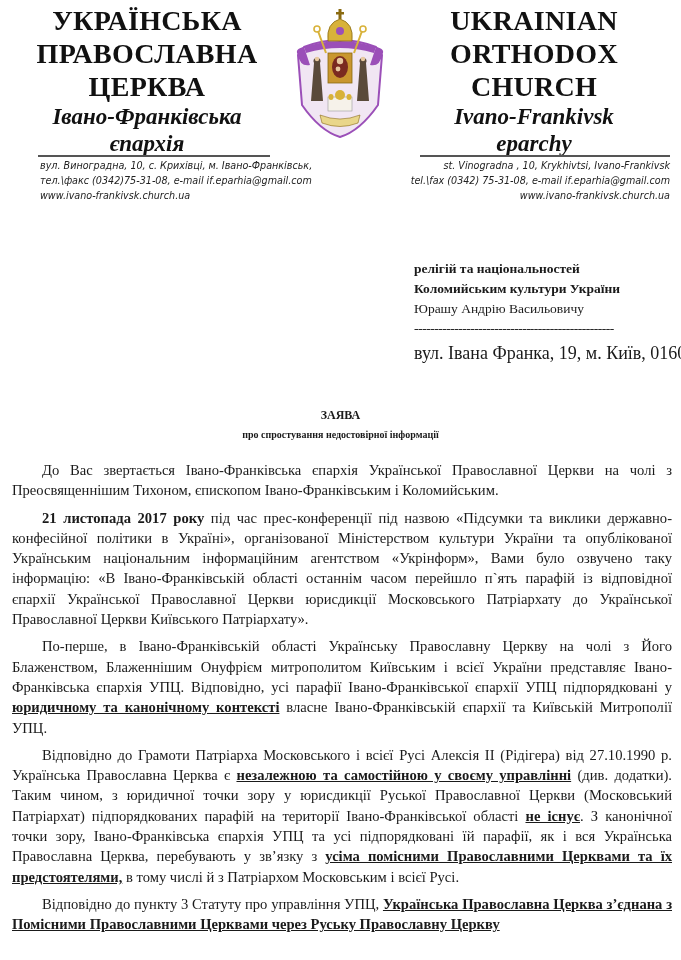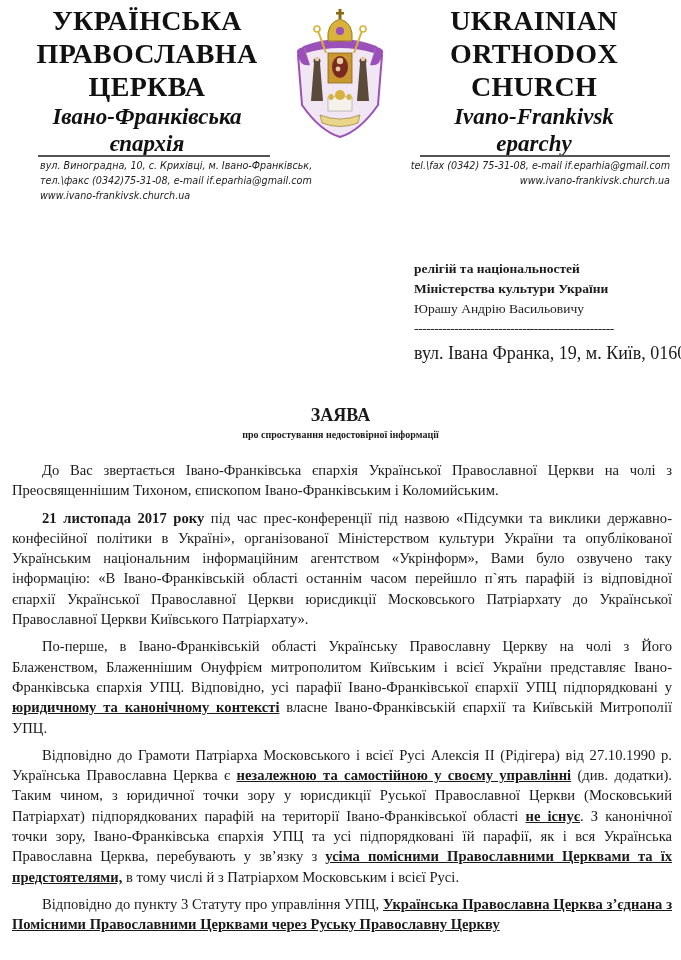--- a/index.html
+++ b/index.html
@@ -22,21 +22,21 @@
 
   .emblem { position: absolute; left: 290px; top: 5px; width: 100px; height: 140px; }
 
   .recipient { position: absolute; left: 414px; top: 259px; width: 240px; font-size: 13.5px; line-height: 20px; }
   .recipient .b { font-weight: bold; white-space: nowrap; }
   .recipient .n { white-space: nowrap; }
   .recipient .dash { white-space: nowrap; overflow: hidden; letter-spacing: -0.5px; height: 20px; }
   .recipient .addr2 { white-space: nowrap; font-size: 18px; margin-top: 4px; }
 
   .title { position: absolute; left: 0; width: 681px; top: 405px; text-align: center; font-weight: bold; }
-  .title .t1 { font-size: 18px; line-height: 20px; }
+  .title .t1 { font-size: 12px; line-height: 20px; }
   .title .t2 { font-size: 10px; line-height: 20px; }
 
   .body { position: absolute; left: 12px; width: 660px; top: 460px; font-size: 14.6px; line-height: 20.3px; text-align: justify; }
   .body p { text-indent: 30px; margin-bottom: 7px; }
   .body b.u { text-decoration: underline; }
 </style>
 </head>
 <body>
 
 <div class="hdr-col hdr-left">
@@ -90,27 +90,28 @@
 
 <div class="hdr-col hdr-right">
   <div class="hdr-big">UKRAINIAN</div>
   <div class="hdr-big">ORTHODOX</div>
   <div class="hdr-big">CHURCH</div>
   <div class="hdr-mid">Ivano-Frankivsk</div>
   <div class="hdr-mid">eparchy</div>
 </div>
 <div class="hdr-rule rule-right"></div>
 <div class="addr addr-right">
+  <div>st. Vinogradna , 10, Krykhivtsi,  Ivano-Frankivsk</div>
   <div>tel.\fax (0342) 75-31-08, e-mail  if.eparhia@gmail.com</div>
   <div>www.ivano-frankivsk.church.ua</div>
 </div>
 
 <div class="recipient">
   <div class="b">релігій та національностей</div>
-  <div class="b">Міністерства культури України</div>
+  <div class="b">Коломийським культури України</div>
   <div class="n">Юрашу Андрію Васильовичу</div>
   <div class="dash">--------------------------------------------------</div>
   <div class="addr2">вул. Івана Франка, 19, м. Київ, 01601</div>
 </div>
 
 <div class="title">
   <div class="t1">ЗАЯВА</div>
   <div class="t2">про спростування недостовірної інформації</div>
 </div>
 

